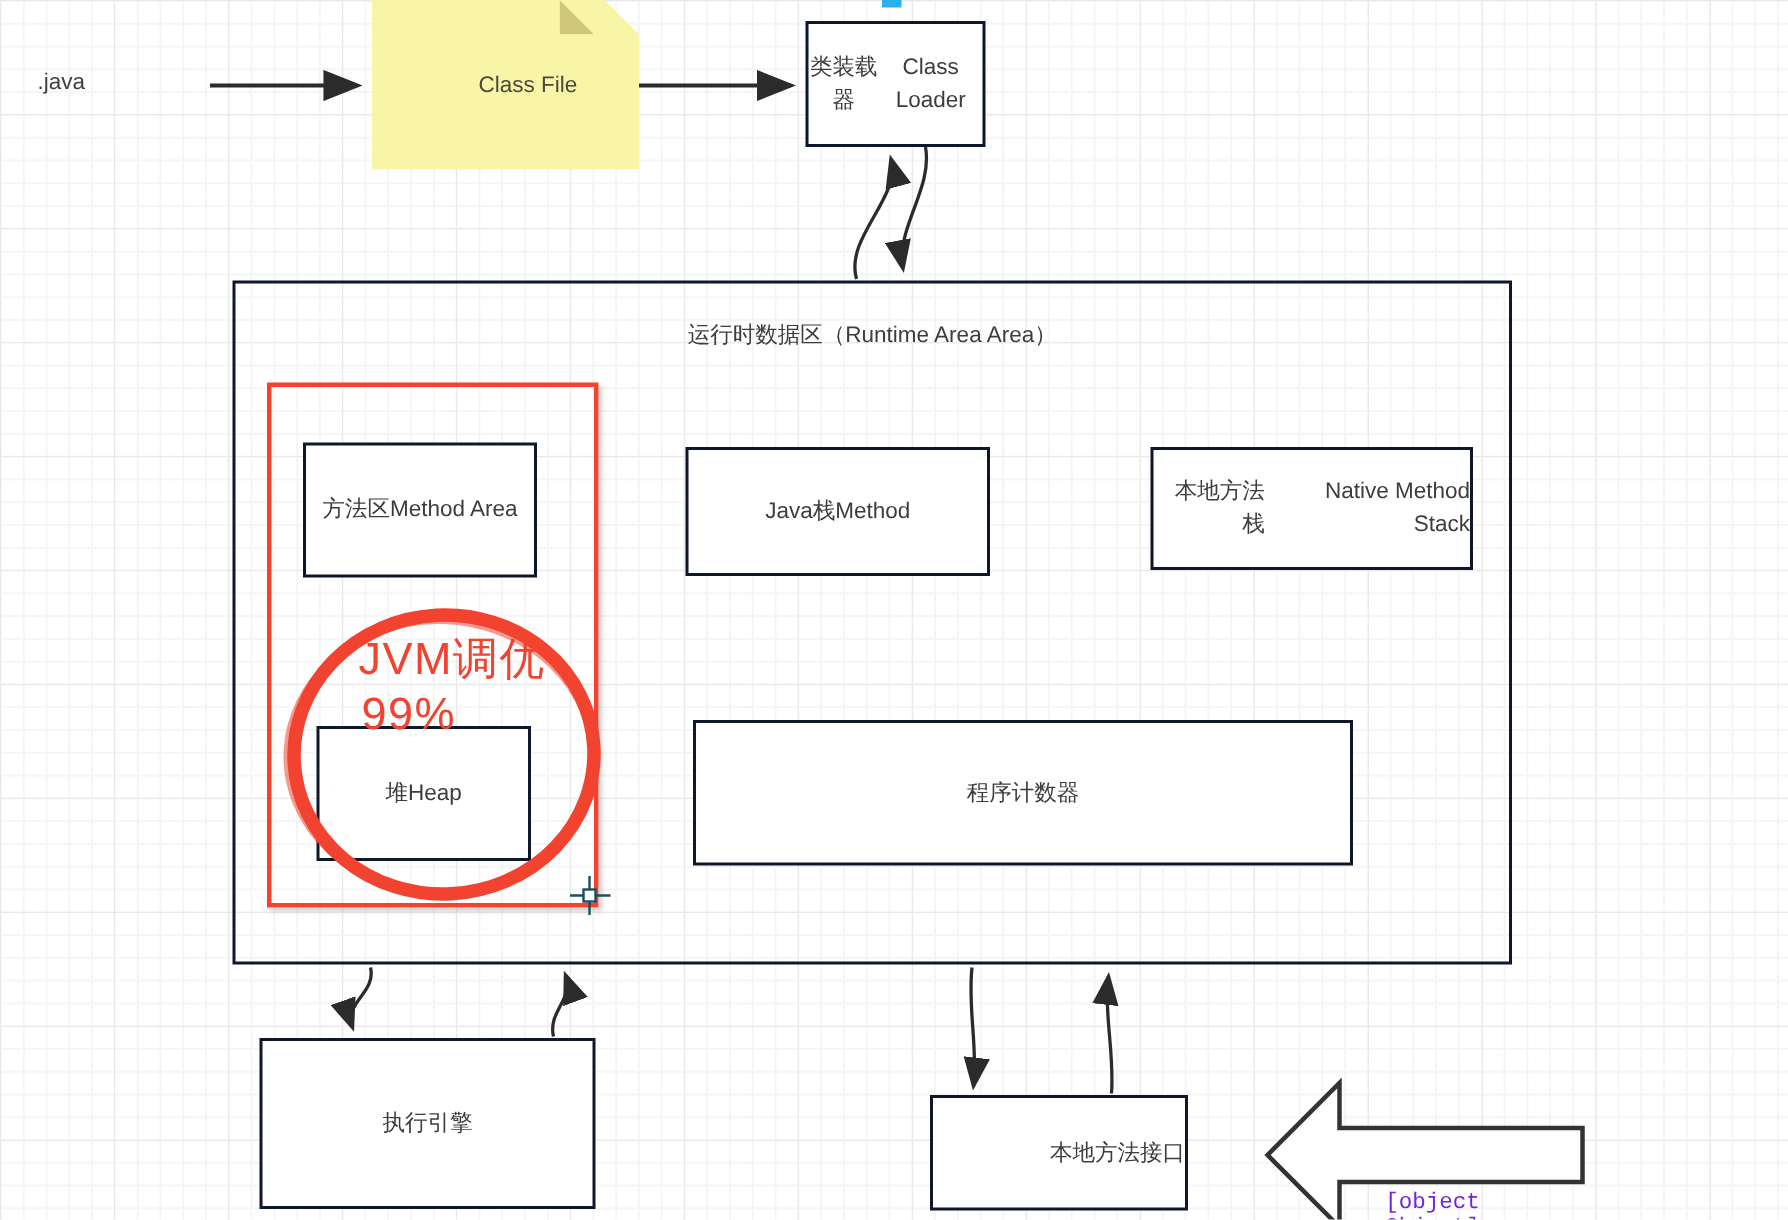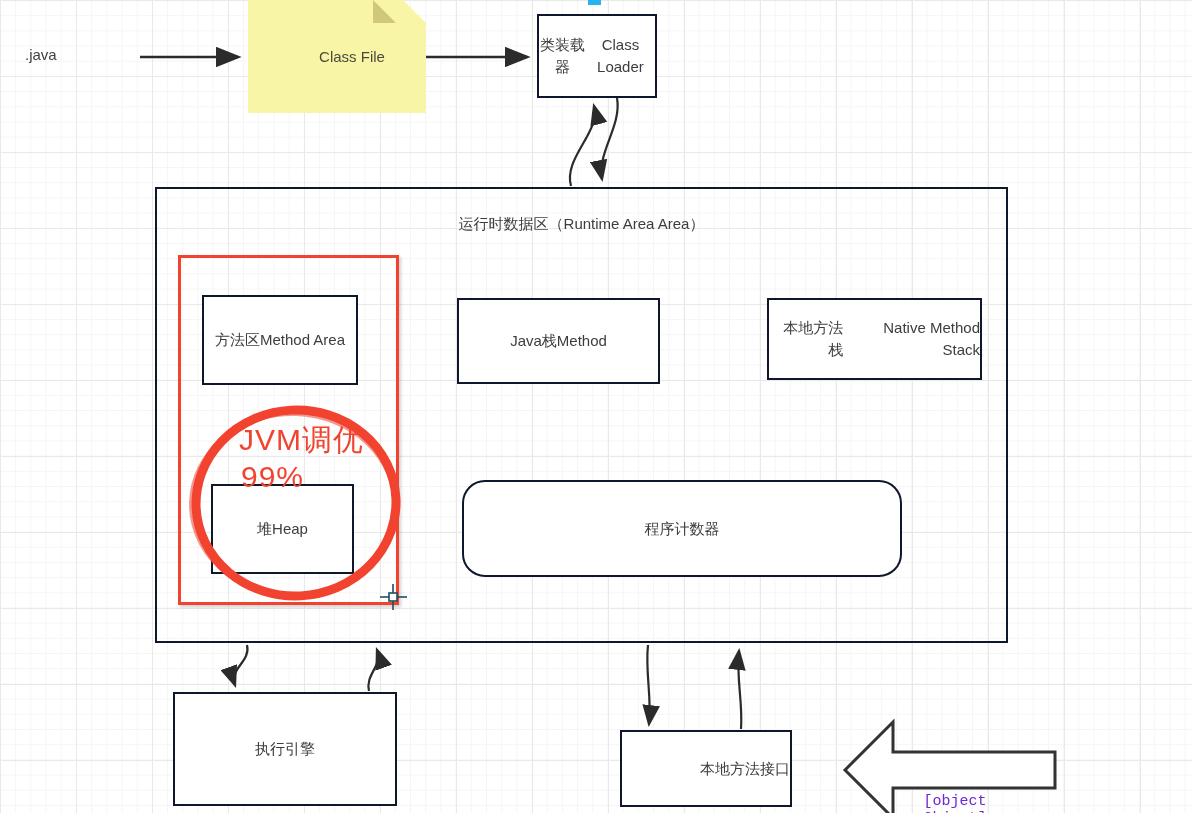--- a/index.html
+++ b/index.html
@@ -57,21 +57,21 @@
     position:absolute;left:895px;top:793px;width:120px;text-align:center;
     font-size:15px;color:#6d28d9;z-index:3;font-family:Liberation Mono, monospace;
   }
   
   #class-loader{left:537px;top:14px;width:120px;height:84px;}
   #rda{left:155px;top:187px;width:853px;height:456px;background:transparent;justify-content:flex-start;}
   #method-area{left:202px;top:295px;width:156px;height:90px;}
   #java-stack{left:457px;top:298px;width:203px;height:86px;}
   #native-method-stack{left:767px;top:298px;width:215px;height:82px;text-align:right;}
   #heap{left:211px;top:484px;width:143px;height:90px;}
-  #program-counter{left:462px;top:480px;width:440px;height:97px;border-radius:23px;}
+  #program-counter{left:462px;top:480px;width:440px;height:97px;}
   #execution-engine{left:173px;top:692px;width:224px;height:114px;}
   #native-method-interface{left:620px;top:730px;width:172px;height:77px;justify-content:flex-end;}
 </style>
 </head>
 <body>
 
 <svg id="svg-connectors" width="1192" height="813" viewBox="0 0 1192 813">
   <defs>
     <marker id="ah" markerWidth="10" markerHeight="8" refX="8.6" refY="4" orient="auto" markerUnits="strokeWidth">
       <path d="M0,0 L10,4 L0,8 Z" fill="#2b2b2b"></path>

